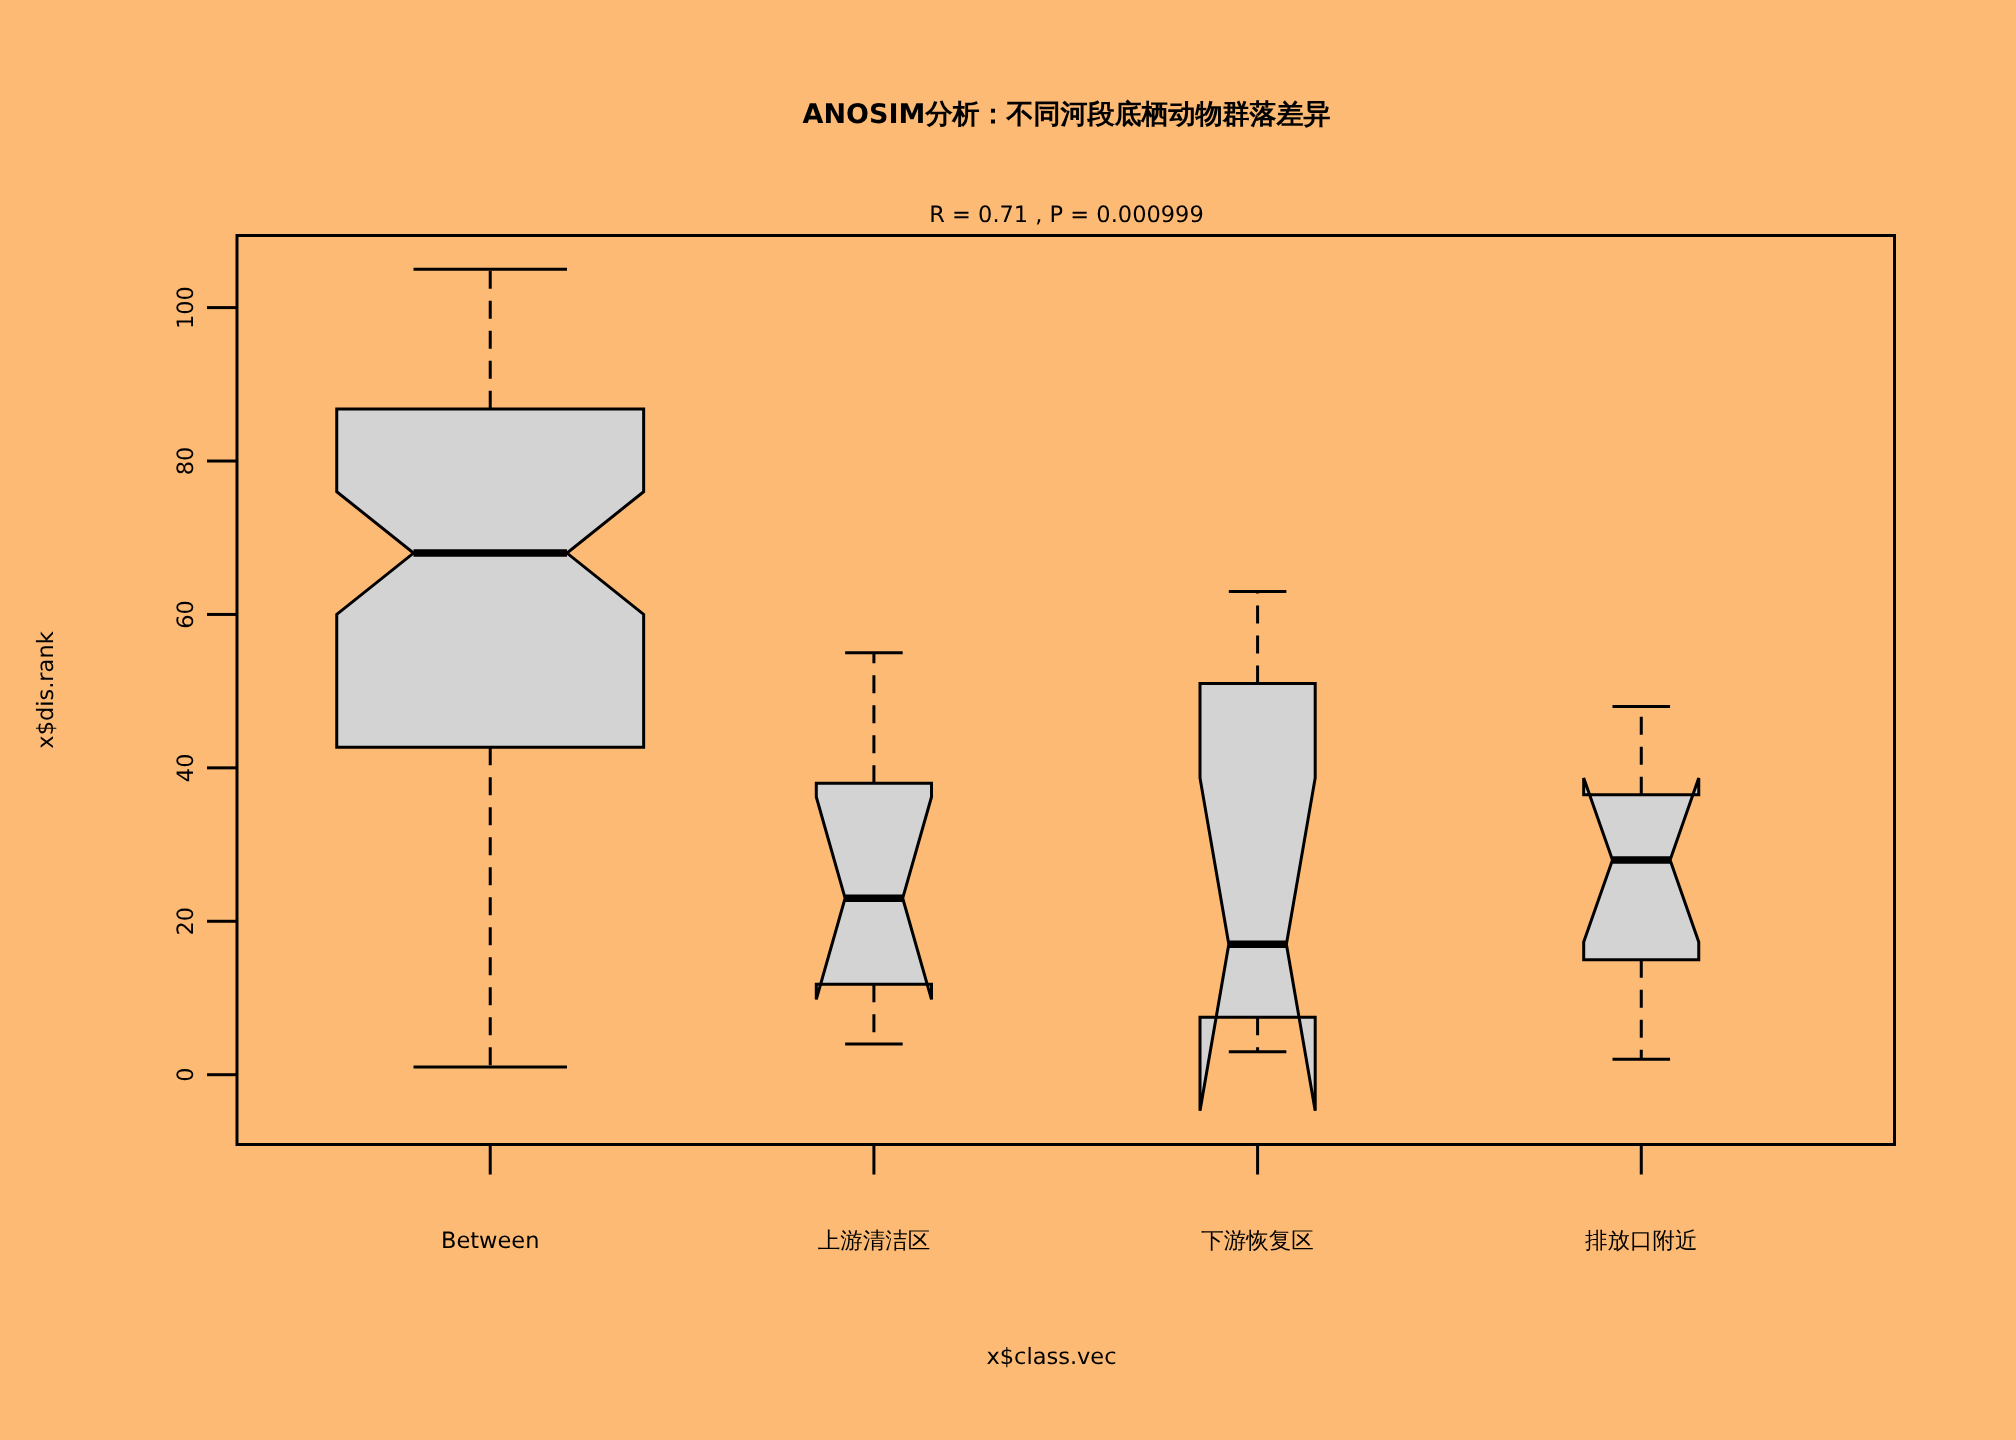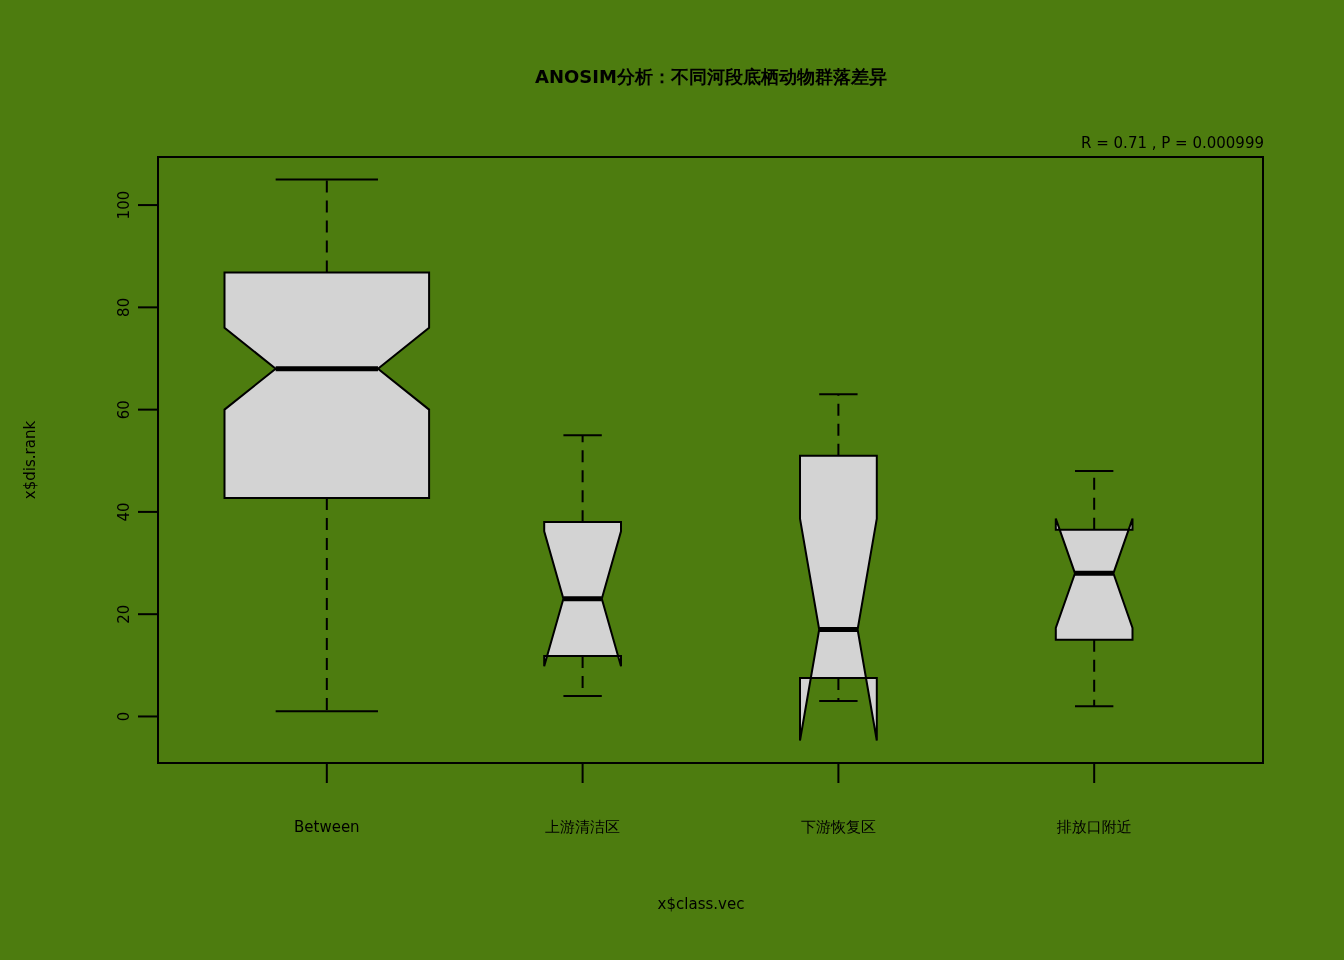--- a/index.html
+++ b/index.html
@@ -1,32 +1,32 @@
 <!DOCTYPE html>
 <html><head>
 <meta charset="utf-8">
 <style>
   html,body{margin:0;padding:0;background:#ffffff;}
   .figure{
     position:relative;
     width:1344px;height:960px;
-    background:#4d7c0f;
+    background:#fdba74;
     font-family:"DejaVu Sans","Liberation Sans",sans-serif;
     color:#000;
     overflow:hidden;
   }
   .figure svg{position:absolute;left:0;top:0;}
   .title{
     position:absolute;left:158px;width:1106px;top:65px;
     text-align:center;font-size:18px;font-weight:bold;line-height:24px;
     white-space:pre;
   }
   .subtitle{
     position:absolute;left:158px;width:1106px;top:134px;
-    text-align:right;font-size:15px;font-weight:normal;line-height:18px;
+    text-align:center;font-size:15px;font-weight:normal;line-height:18px;
     white-space:pre;
   }
   .xlab{
     position:absolute;left:148px;width:1106px;top:895px;
     text-align:center;font-size:15px;line-height:18px;
   }
   .ylab{
     position:absolute;left:30px;top:460px;
     font-size:15px;line-height:18px;
     transform:translate(-50%,-50%) rotate(-90deg);

